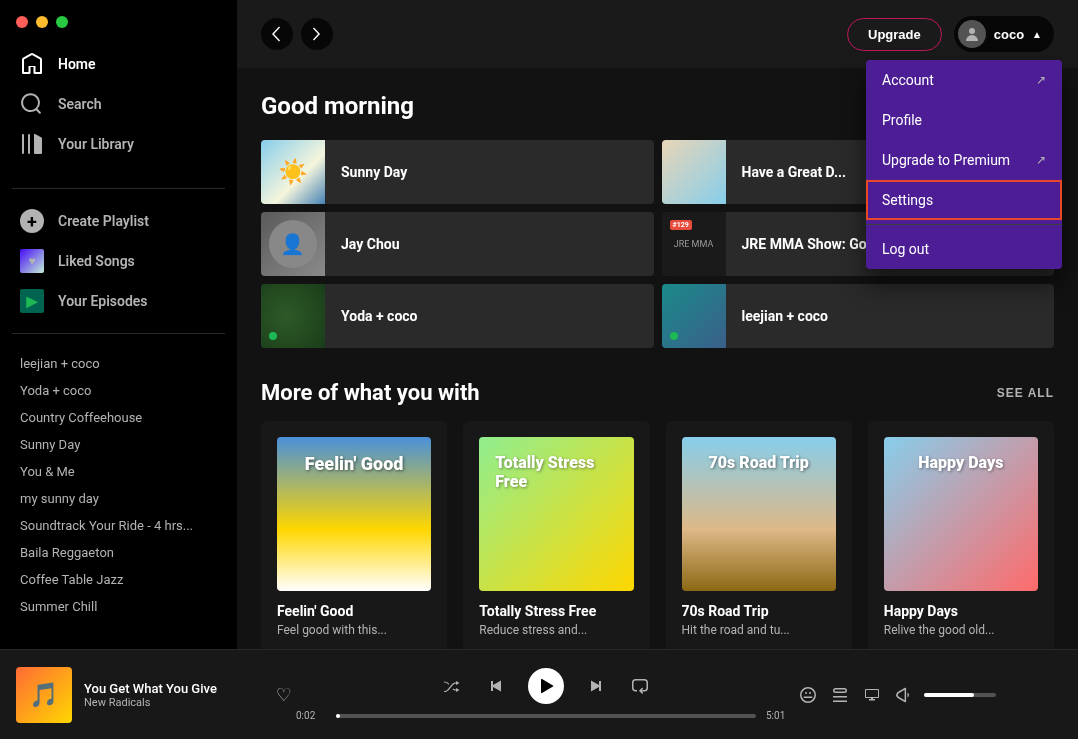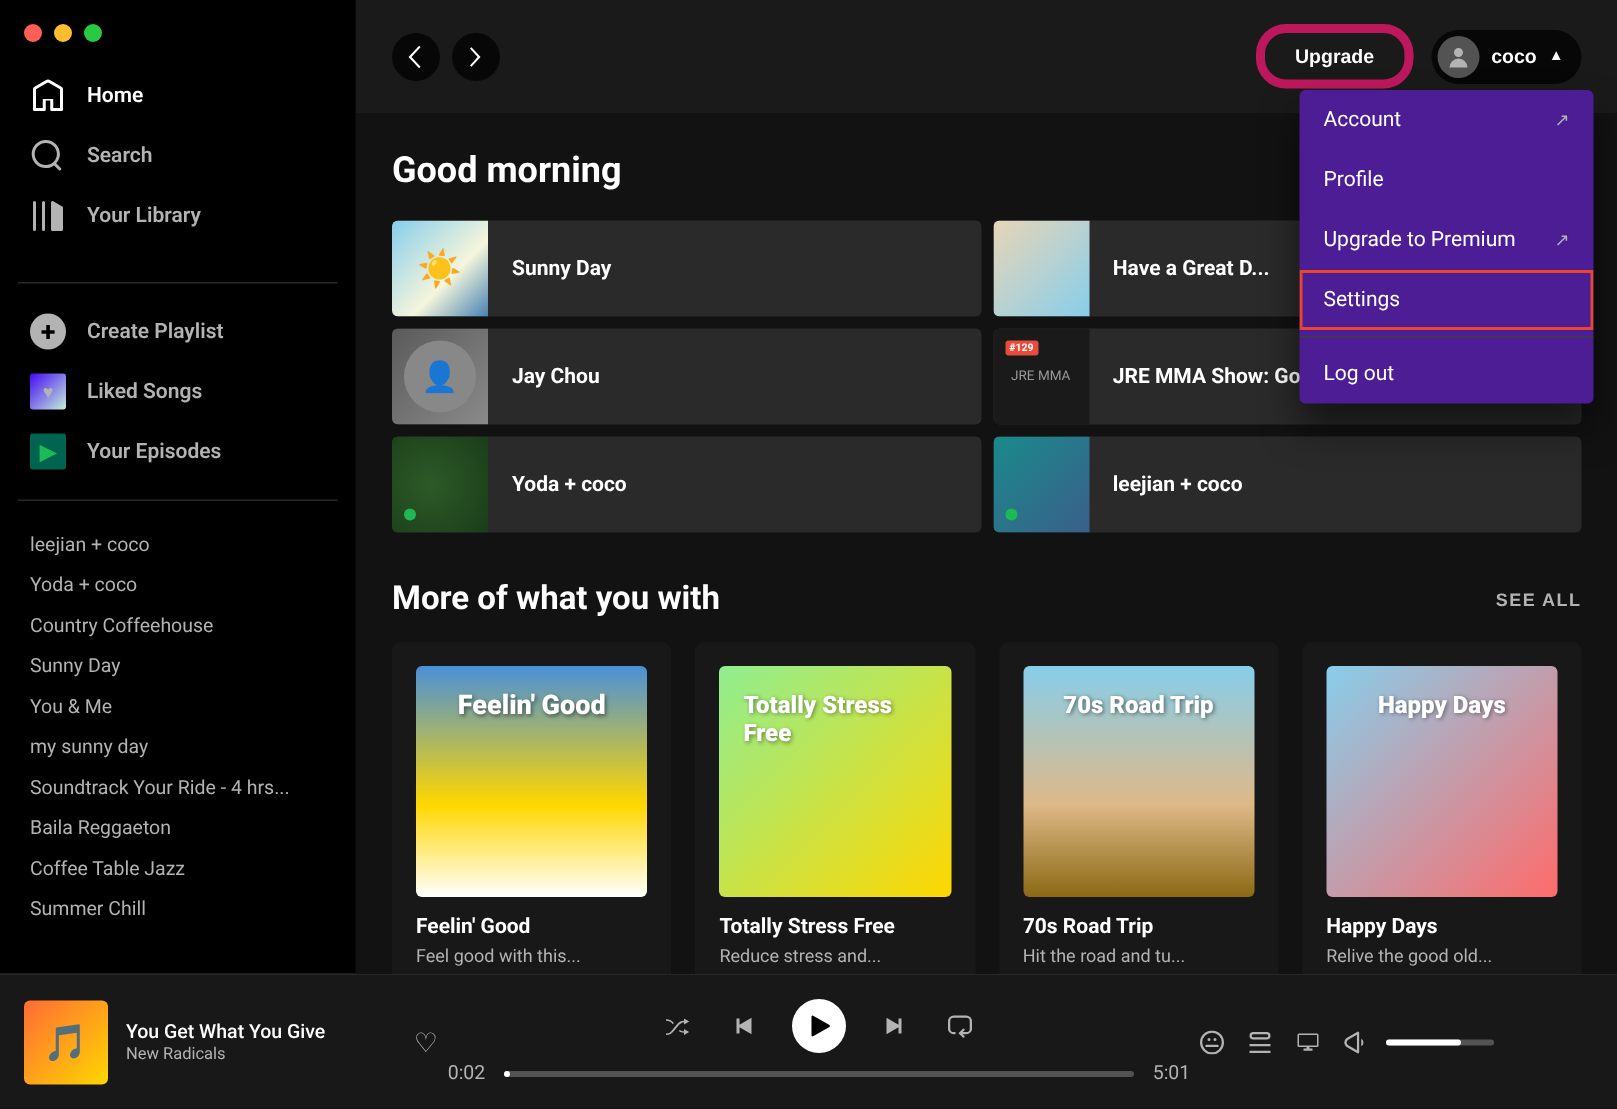--- a/index.html
+++ b/index.html
@@ -171,21 +171,21 @@
 
     .top-bar-right {
       display: flex;
       align-items: center;
       gap: 12px;
     }
 
     .upgrade-btn {
       padding: 8px 20px;
       border-radius: 20px;
-      border: 6px solid #be185d;
+      border: 1px solid #be185d;
       background: transparent;
       color: #fff;
       font-size: 13px;
       font-weight: 700;
       cursor: pointer;
     }
 
     .user-btn {
       display: flex;
       align-items: center;
@@ -460,25 +460,24 @@
     }
 
     .progress-row {
       display: flex;
       align-items: center;
       gap: 10px;
       width: 100%;
     }
 
     .time-label {
-      font-size: 13px;
+      font-size: 10px;
       color: #b3b3b3;
       flex-shrink: 0;
       width: 30px;
-      text-align: center;
     }
 
     .progress-bar {
       flex: 1;
       height: 4px;
       background: #535353;
       border-radius: 2px;
       position: relative;
       cursor: pointer;
     }

